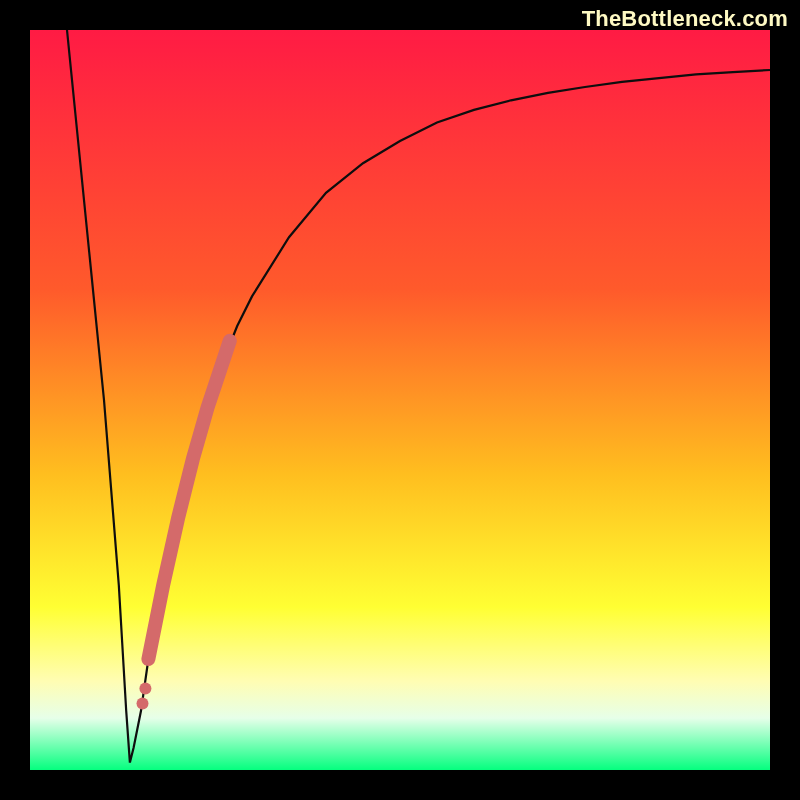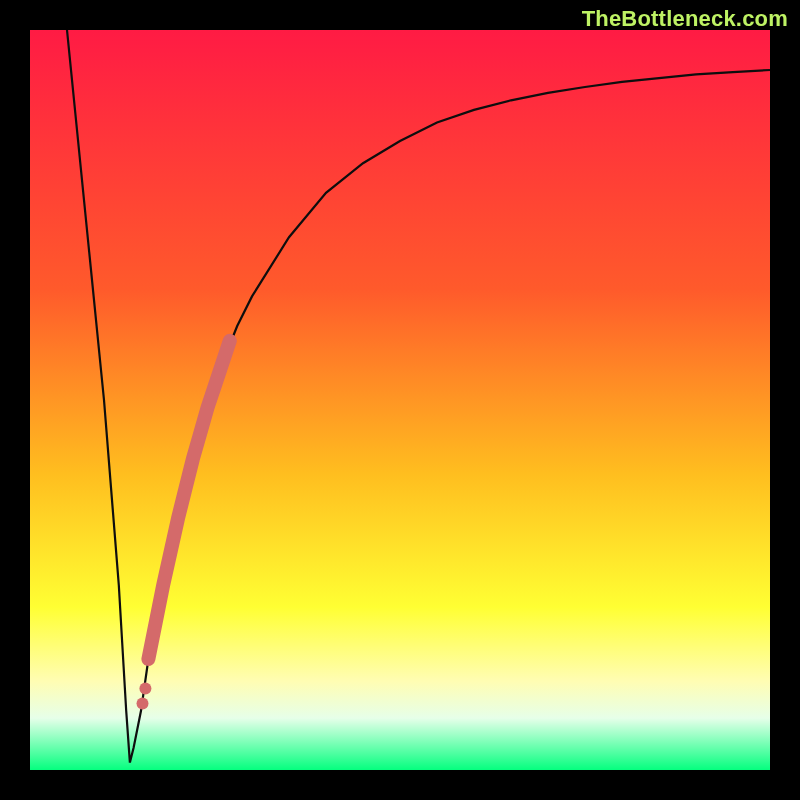--- a/index.html
+++ b/index.html
@@ -14,21 +14,21 @@
   .chart-wrap {
     position: relative;
     width: 800px;
     height: 800px;
     background: #000;
   }
   .attribution {
     position: absolute;
     top: 6px;
     right: 12px;
-    color: #bef264;
+    color: #fef9c3;
     font-size: 22px;
     font-weight: 600;
     letter-spacing: 0.2px;
     z-index: 5;
     margin-left: 36px;
   }
   svg {
     display: block;
   }
 </style>

